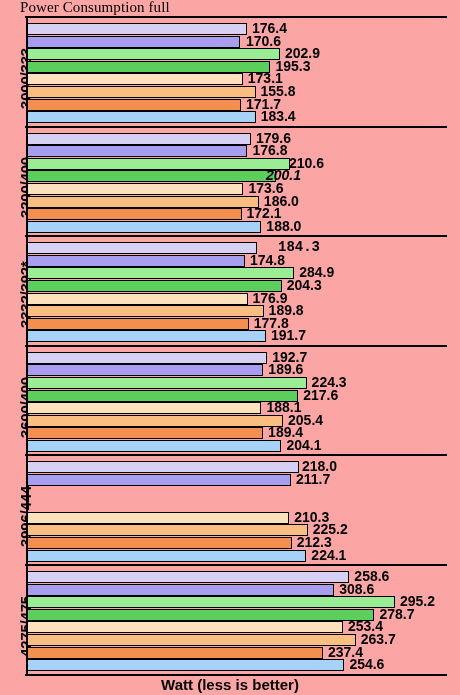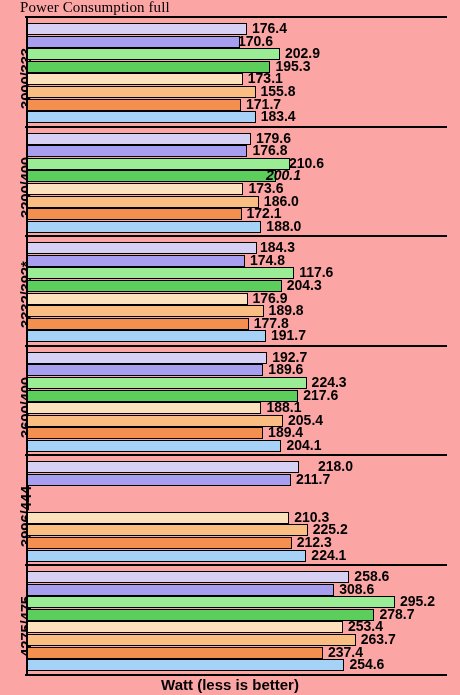--- a/index.html
+++ b/index.html
@@ -115,21 +115,21 @@
     <div id="groups-container">
         <div class="group-sep" style="top: 0px;"></div>
         <div class="bar-group" style="top: 0px; height: 109.6px;">
           <div class="group-label" style="left: -9px; top: 92.8px;">3000/333</div>
           <div class="bar-row" style="top: 7px; width: 422px;">
             <div class="bar" style="width: 219.902px; background: rgb(214, 208, 245);"></div>
             <div class="bar-value" style="left: 224.902px;">176.4</div>
           </div>
           <div class="bar-row" style="top: 19.6px; width: 422px;">
             <div class="bar" style="width: 212.672px; background: rgb(167, 158, 240);"></div>
-            <div class="bar-value" style="left: 211px;">170.6</div>
+            <div class="bar-value" style="left: 219px;">170.6</div>
           </div>
           <div class="bar-row" style="top: 32.2px; width: 422px;">
             <div class="bar" style="width: 252.938px; background: rgb(154, 236, 149);"></div>
             <div class="bar-value" style="left: 257.938px;">202.9</div>
           </div>
           <div class="bar-row" style="top: 44.8px; width: 422px;">
             <div class="bar" style="width: 243.463px; background: rgb(92, 206, 92);"></div>
             <div class="bar-value" style="left: 248.463px;">195.3</div>
           </div>
           <div class="bar-row" style="top: 57.4px; width: 422px;">
@@ -183,29 +183,29 @@
           <div class="bar-row" style="top: 95.2px; width: 422px;">
             <div class="bar" style="width: 234.363px; background: rgb(166, 210, 247);"></div>
             <div class="bar-value" style="left: 239.363px;">188.0</div>
           </div>
         </div>
         <div class="group-sep" style="top: 219.2px;"></div>
         <div class="bar-group" style="top: 219.2px; height: 109.6px;">
           <div class="group-label" style="left: -9px; top: 92.8px;">3332/392*</div>
           <div class="bar-row" style="top: 7px; width: 422px;">
             <div class="bar" style="width: 229.751px; background: rgb(214, 208, 245);"></div>
-            <div class="bar-value" style="left: 233px;">184.3</div>
+            <div class="bar-value" style="left: 251px; font-family: Liberation Mono, monospace;">184.3</div>
           </div>
           <div class="bar-row" style="top: 19.6px; width: 422px;">
             <div class="bar" style="width: 217.908px; background: rgb(167, 158, 240);"></div>
             <div class="bar-value" style="left: 222.908px;">174.8</div>
           </div>
           <div class="bar-row" style="top: 32.2px; width: 422px;">
             <div class="bar" style="width: 267.149px; background: rgb(154, 236, 149);"></div>
-            <div class="bar-value" style="left: 272.149px;">117.6</div>
+            <div class="bar-value" style="left: 272.149px;">284.9</div>
           </div>
           <div class="bar-row" style="top: 44.8px; width: 422px;">
             <div class="bar" style="width: 254.683px; background: rgb(92, 206, 92);"></div>
             <div class="bar-value" style="left: 259.683px;">204.3</div>
           </div>
           <div class="bar-row" style="top: 57.4px; width: 422px;">
             <div class="bar" style="width: 220.526px; background: rgb(251, 226, 189);"></div>
             <div class="bar-value" style="left: 225.526px;">176.9</div>
           </div>
           <div class="bar-row" style="top: 70px; width: 422px;">
@@ -255,21 +255,21 @@
           <div class="bar-row" style="top: 95.2px; width: 422px;">
             <div class="bar" style="width: 254.434px; background: rgb(166, 210, 247);"></div>
             <div class="bar-value" style="left: 259.434px;">204.1</div>
           </div>
         </div>
         <div class="group-sep" style="top: 438.4px;"></div>
         <div class="bar-group" style="top: 438.4px; height: 109.6px;">
           <div class="group-label" style="left: -9px; top: 92.8px;">3996/444</div>
           <div class="bar-row" style="top: 7px; width: 422px;">
             <div class="bar" style="width: 271.762px; background: rgb(214, 208, 245);"></div>
-            <div class="bar-value" style="left: 291px;">218.0</div>
+            <div class="bar-value" style="left: 275px;">218.0</div>
           </div>
           <div class="bar-row" style="top: 19.6px; width: 422px;">
             <div class="bar" style="width: 263.908px; background: rgb(167, 158, 240);"></div>
             <div class="bar-value" style="left: 268.908px;">211.7</div>
           </div>
           <div class="bar-row" style="top: 57.4px; width: 422px;">
             <div class="bar" style="width: 262.163px; background: rgb(251, 226, 189);"></div>
             <div class="bar-value" style="left: 267.163px;">210.3</div>
           </div>
           <div class="bar-row" style="top: 70px; width: 422px;">

